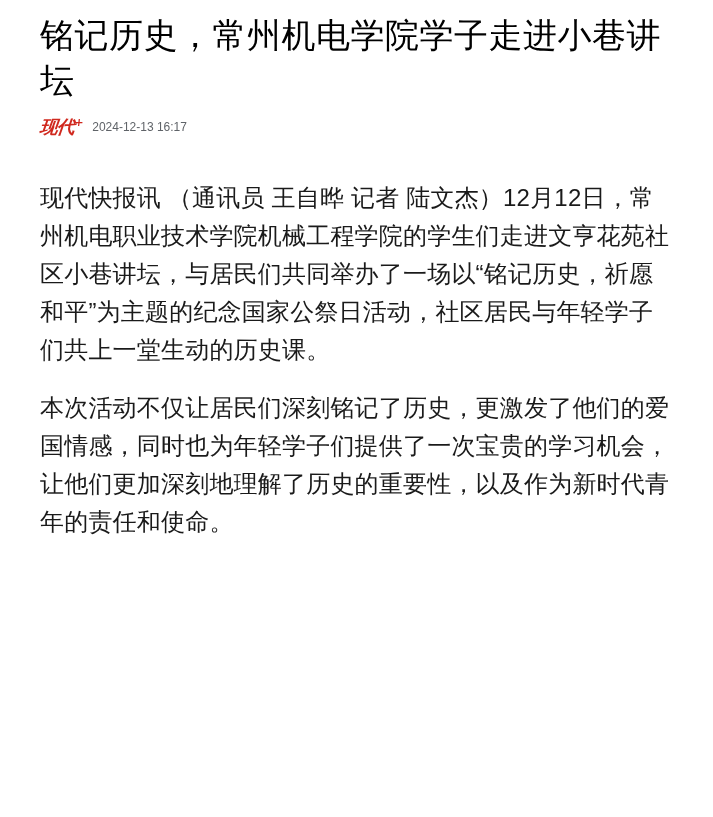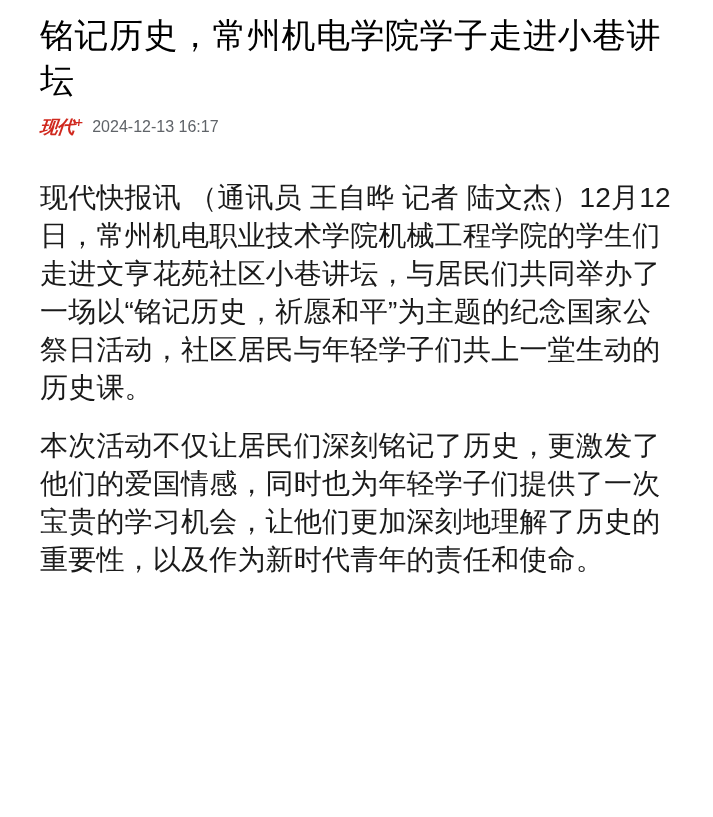--- a/index.html
+++ b/index.html
@@ -37,24 +37,24 @@
       transform: skewX(-6deg);
       white-space: nowrap;
     }
     .source-logo sup {
       font-size: 11px;
       font-style: normal;
       letter-spacing: 0;
     }
     .publish-time {
       color: #5f6368;
-      font-size: 16px;
+      font-size: 12px;
     }
     .article-body p {
-      font-size: 28px;
+      font-size: 24px;
       line-height: 38px;
       color: #1a1a1a;
       margin-bottom: 20px;
       letter-spacing: 0.2px;
     }
     .article-body p:last-child {
       margin-bottom: 0;
     }
   </style>
 </head>

